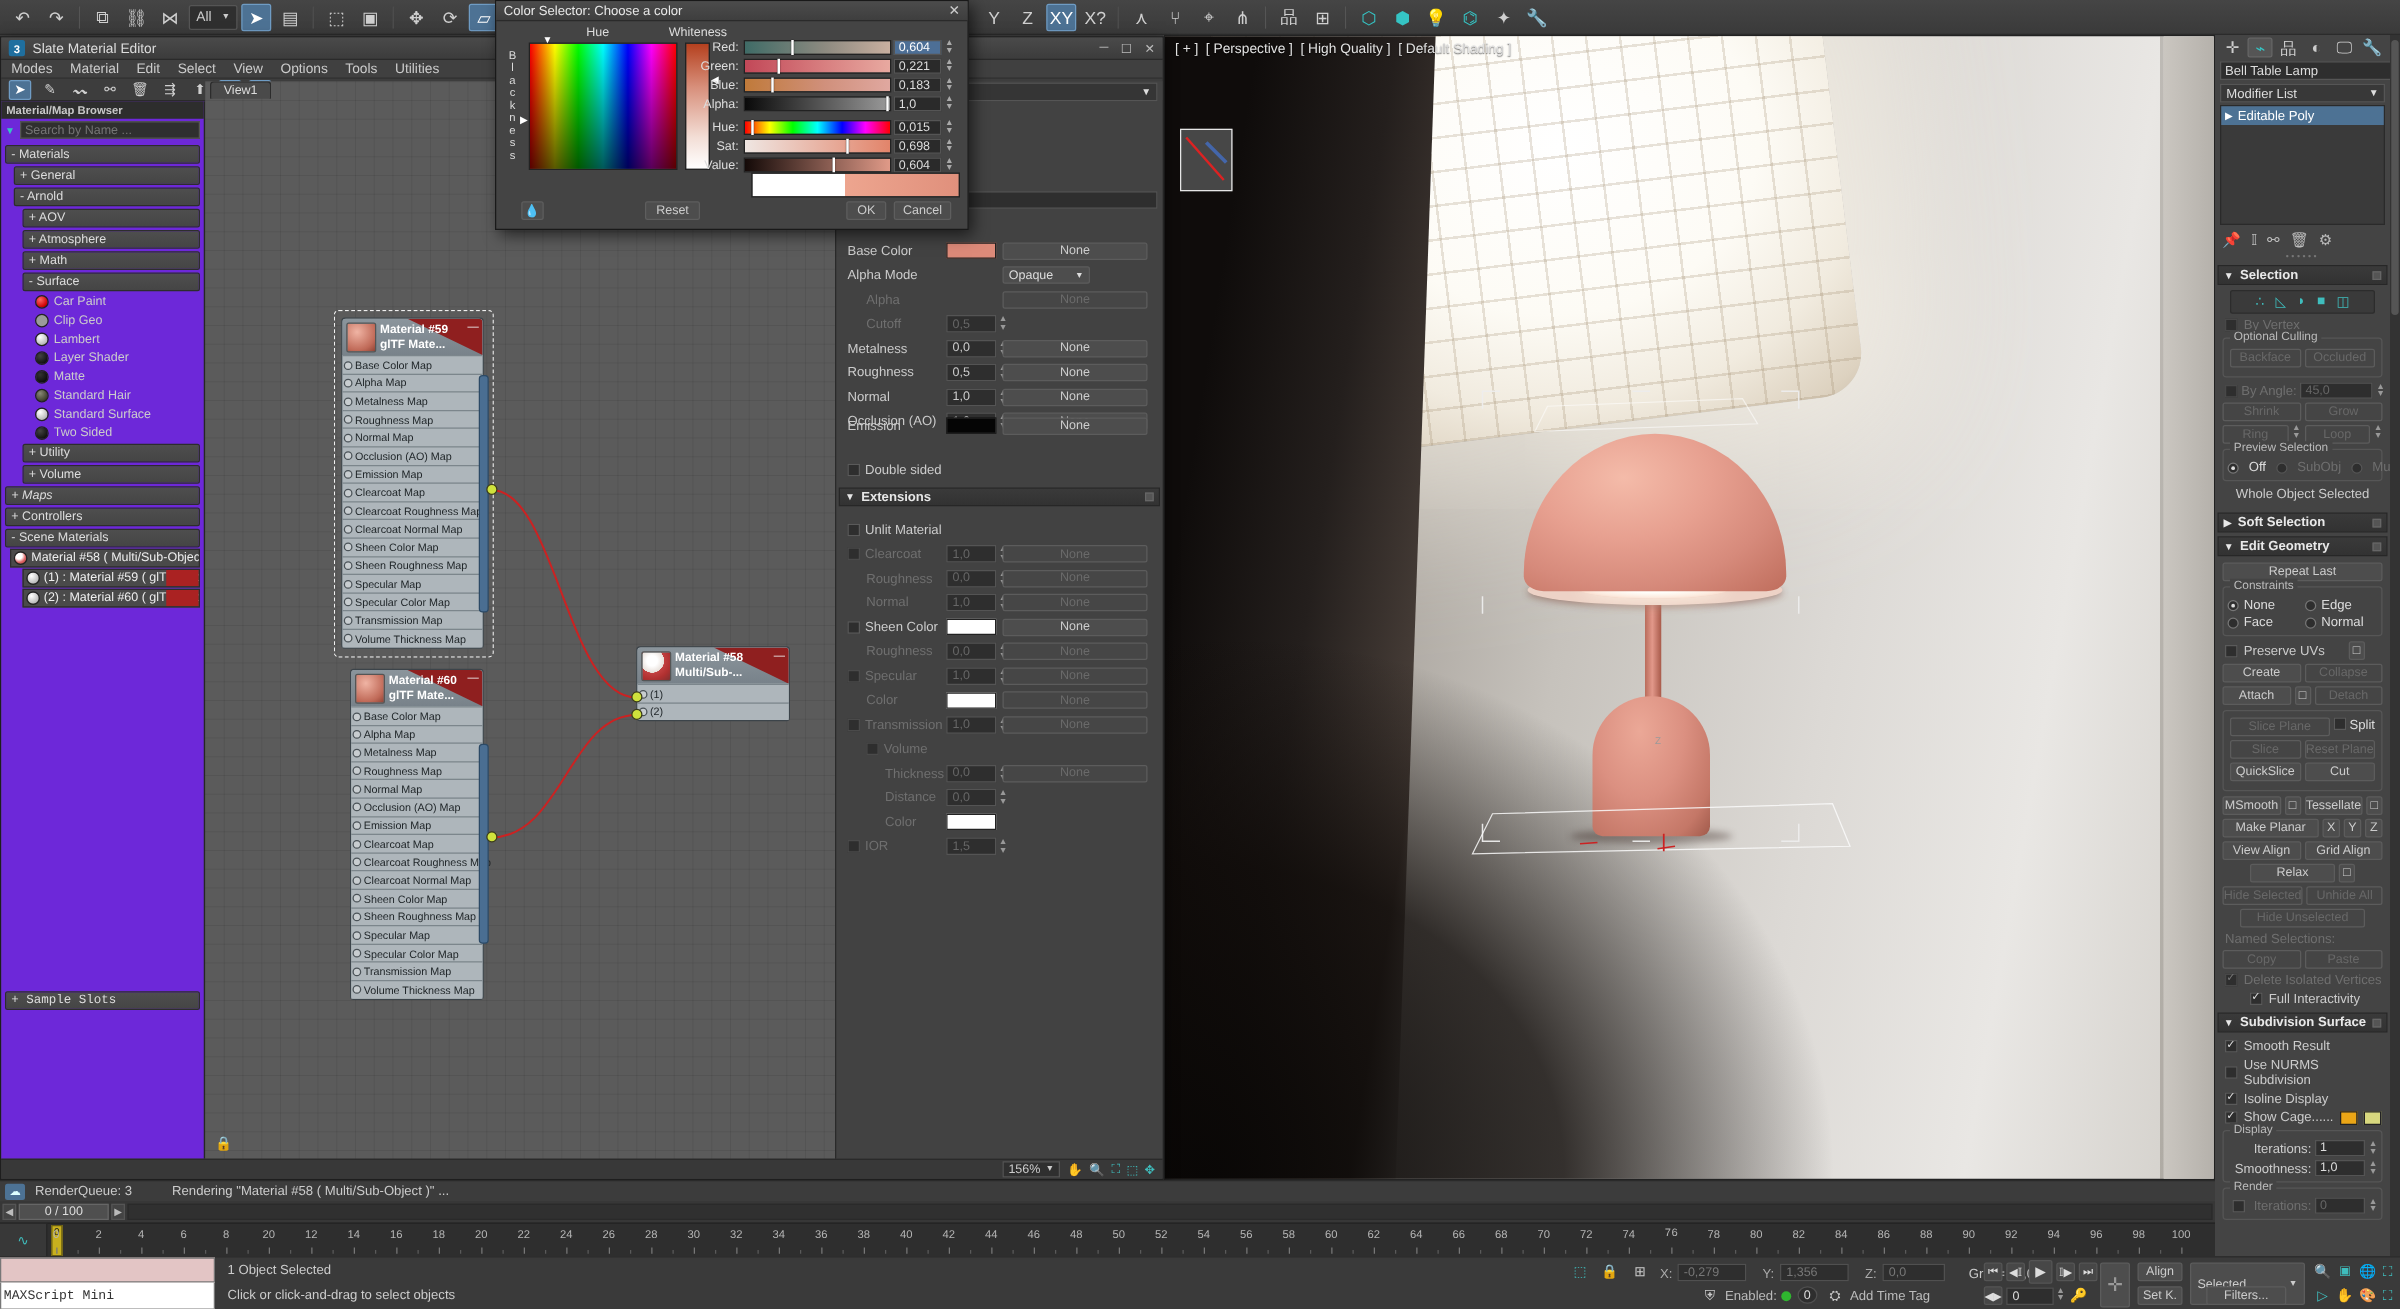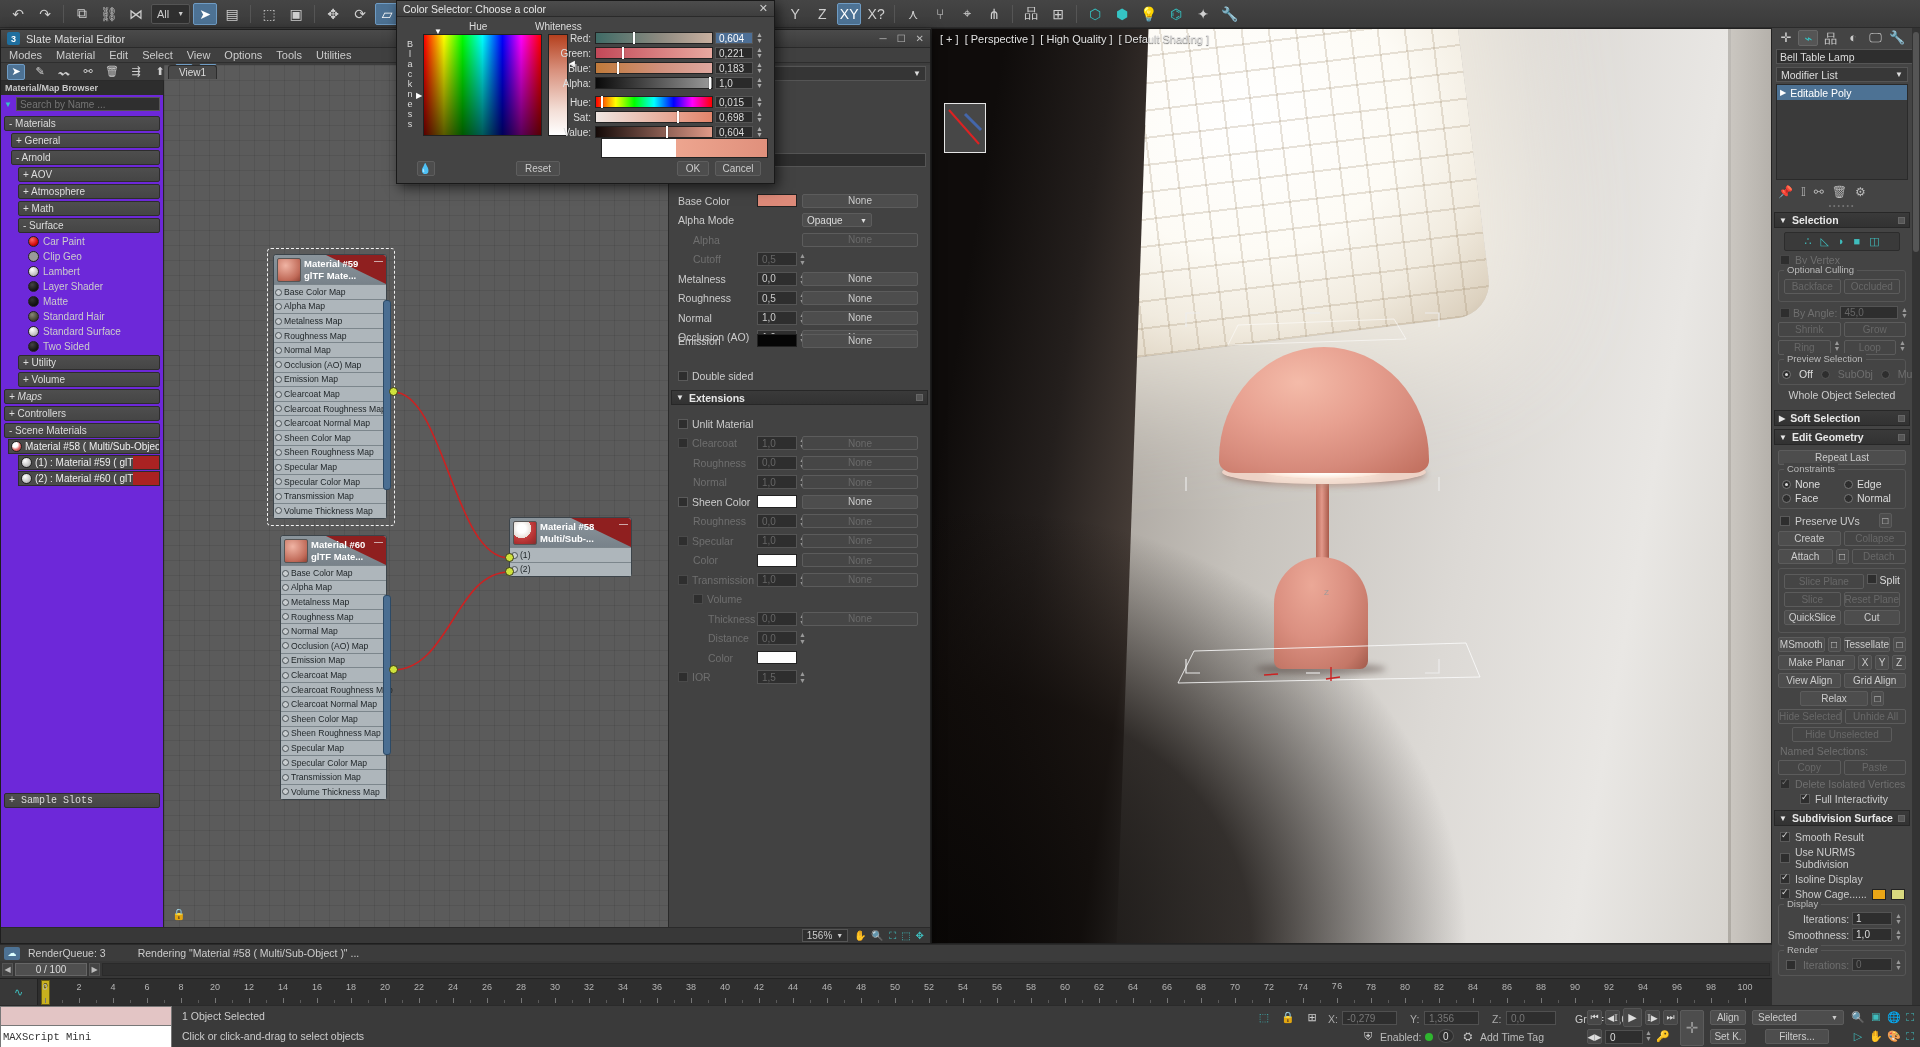--- a/index.html
+++ b/index.html
@@ -1250,21 +1250,21 @@
   <span class="pb-ic" style="left:1645px;top:4px;">𝕀▶</span>
   <span class="pb-ic" style="left:1663px;top:4px;">⏭</span>
   <span class="pb-ic" style="left:1587px;top:23px;">◀▶</span>
   <span class="sb-field" style="left:1605px;top:24px;width:38px;color:#ddd;">0</span>
   <span class="spinarr" style="position:absolute;left:1645px;top:24px;">▲<br>▼</span>
   <span class="sb-ic" style="left:1655px;top:23px;color:#d8a818;">🔑</span>
 
   <span class="sb-btn" style="left:1680px;top:4px;width:24px;height:36px;font-size:15px;color:#999;">✛</span>
   <span class="sb-btn" style="left:1710px;top:4px;width:36px;">Align</span>
   <span class="sb-btn" style="left:1710px;top:23px;width:36px;">Set K.</span>
-  <span class="sb-btn" style="left:1752px;top:4px;width:92px;justify-content:space-between;padding:6px 5px;">
+  <span class="sb-btn" style="left:1752px;top:4px;width:92px;justify-content:space-between;padding:16px 5px;">
       <span>Selected</span>
       <span style="font-size:7px;">▼</span>
     </span>
   <span class="sb-btn" style="left:1765px;top:23px;width:64px;">Filters...</span>
 
   <span class="sb-ic" style="left:1850px;top:4px;">🔍</span>
   <span class="sb-ic" style="left:1868px;top:4px;">🞕</span>
   <span class="sb-ic" style="left:1886px;top:4px;">🌐</span>
   <span class="sb-ic" style="left:1902px;top:4px;">⛶</span>
   <span class="sb-ic" style="left:1850px;top:23px;">▷</span>

